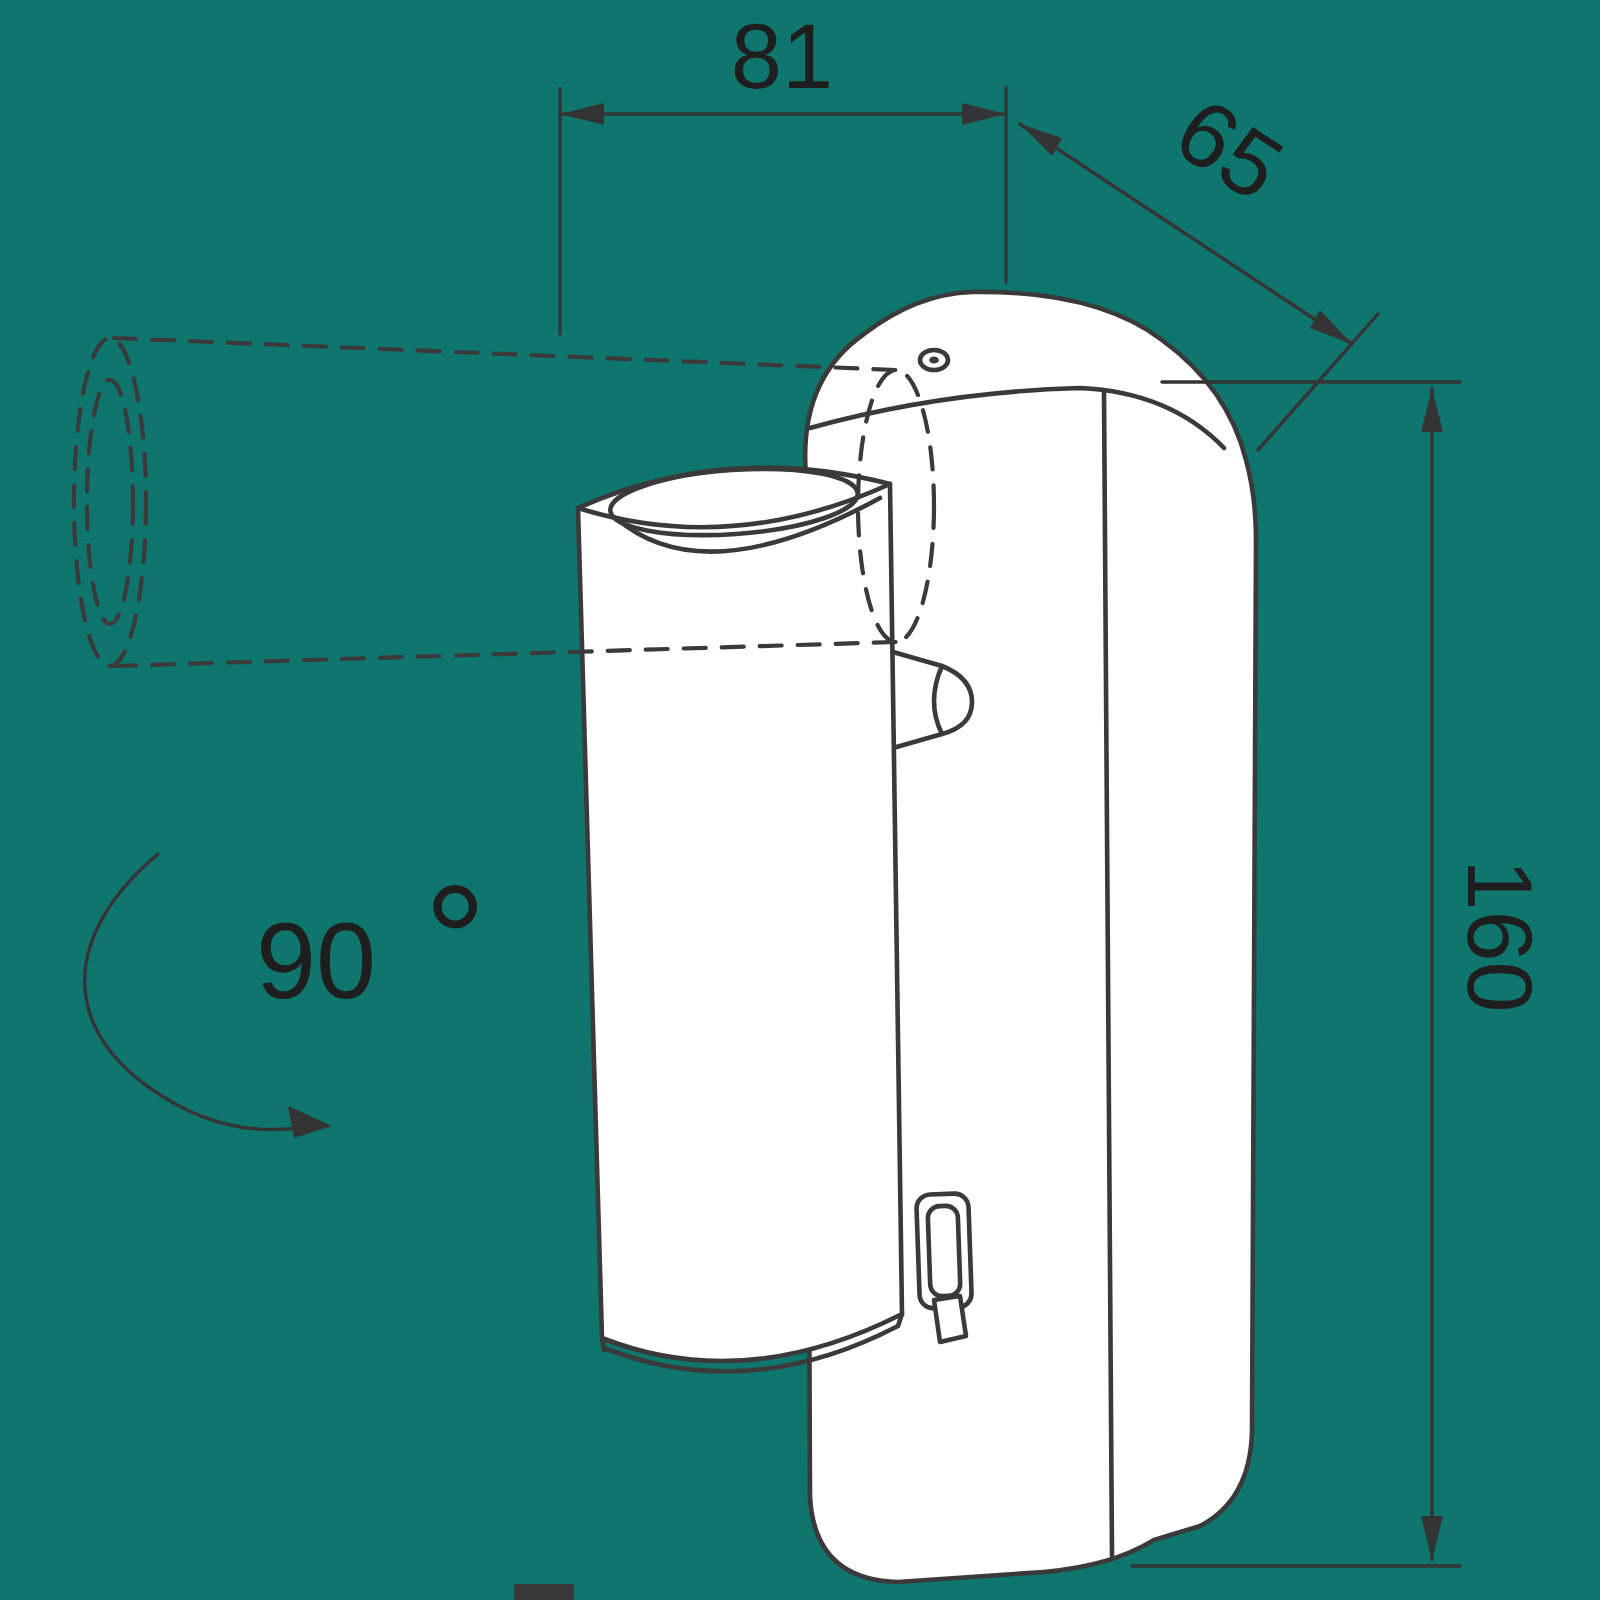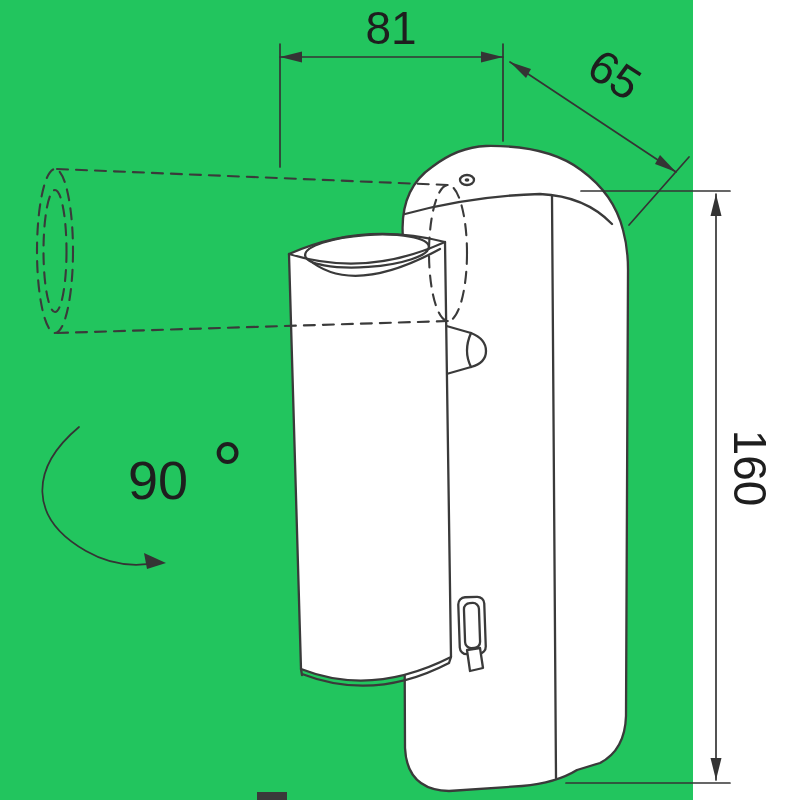--- a/index.html
+++ b/index.html
@@ -5,23 +5,23 @@
   html, body {
     margin: 0;
     padding: 0;
     background: #ffffff;
     width: 800px;
     height: 800px;
     overflow: hidden;
   }
   .canvas {
     position: relative;
-    width: 693px;
+    width: 800px;
     height: 800px;
-    background: #22c55e;
+    background: #0f766e;
   }
   svg text {
     font-family: "Liberation Sans", sans-serif;
   }
 </style>
 </head>
 <body>
 
 <div class="canvas">
   <svg width="800" height="800" viewBox="0 0 800 800">

